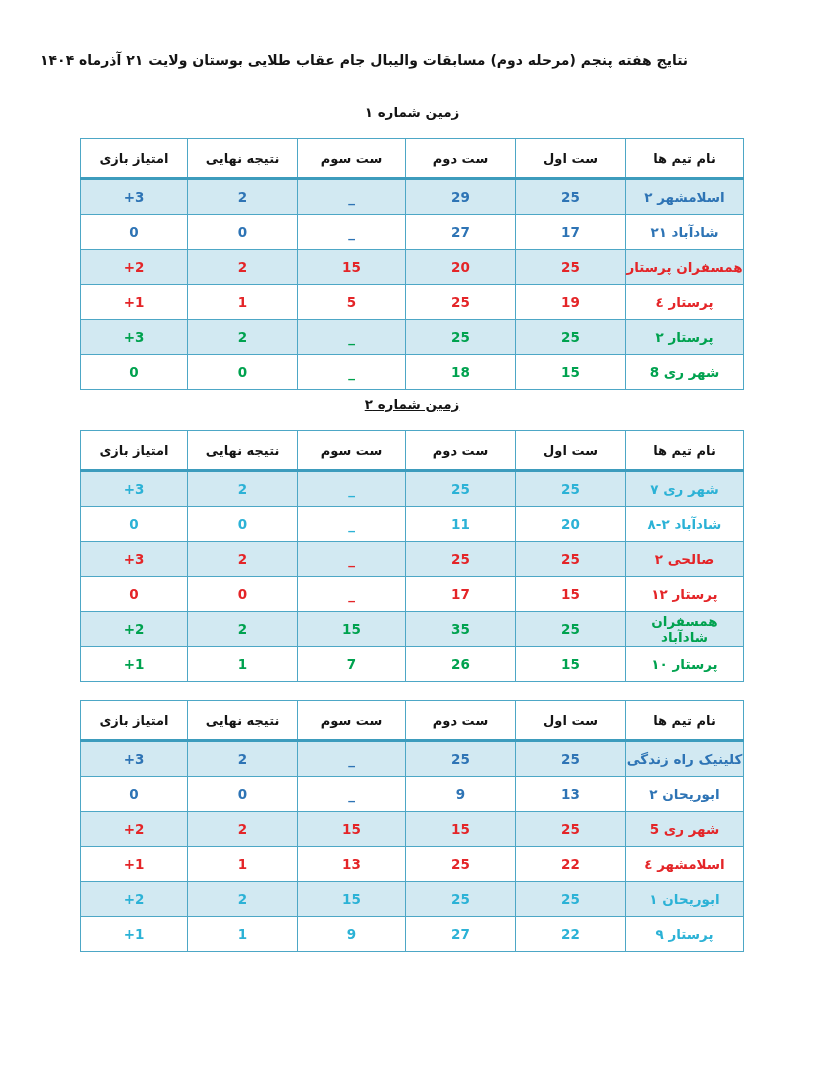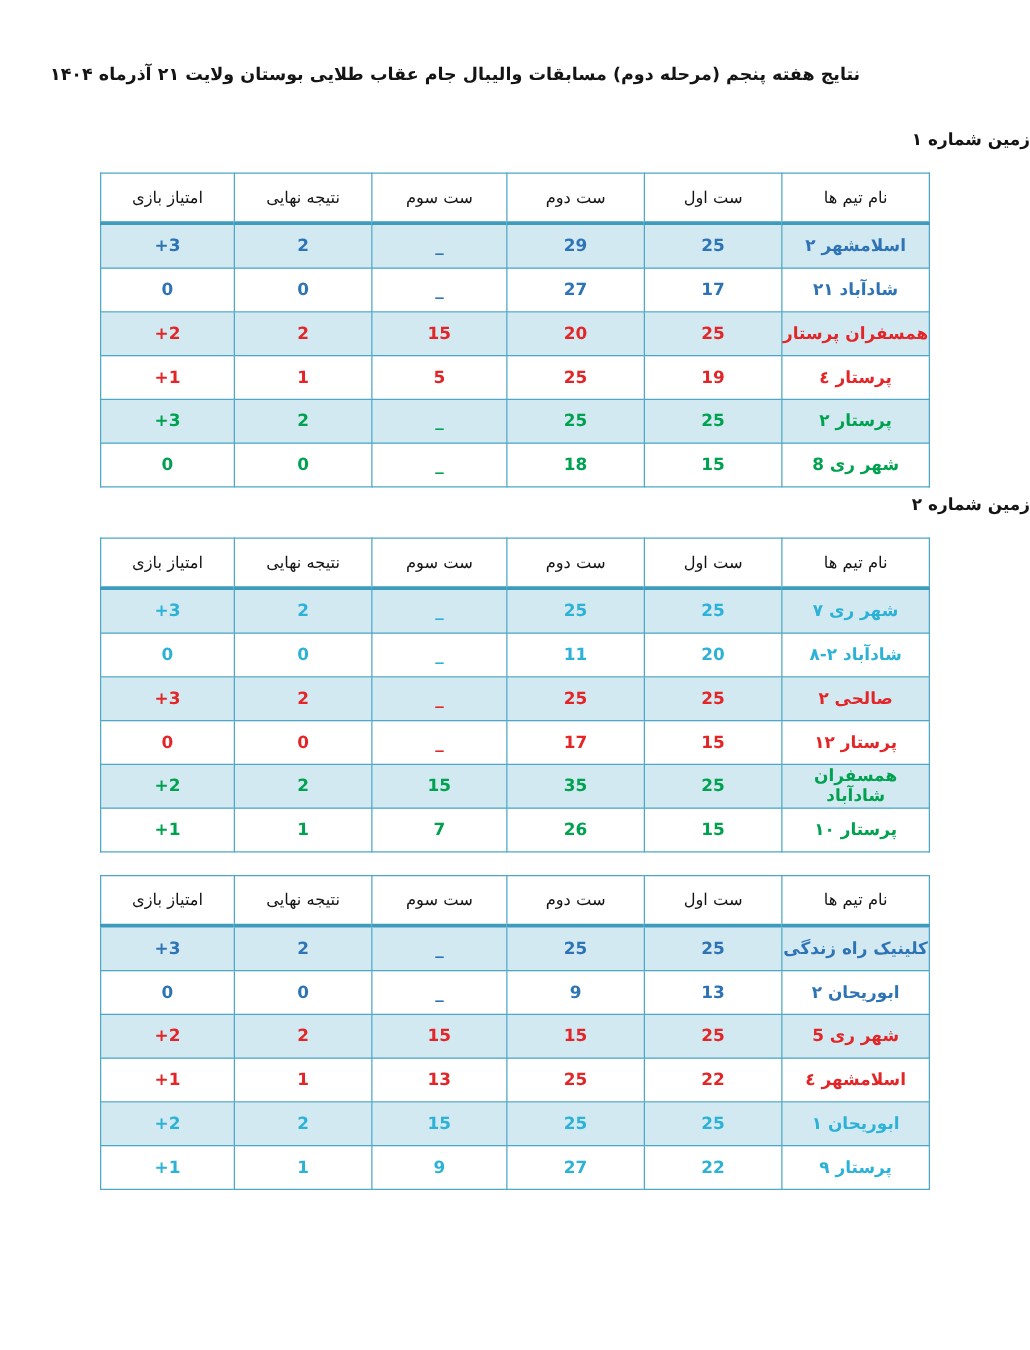--- a/index.html
+++ b/index.html
@@ -15,45 +15,46 @@
     text-align:left;
     margin:52px 40px 0 40px;
     font-size:14px;
     font-weight:bold;
     color:#141414;
     letter-spacing:0.2px;
   }
 
   .section-label {
     direction:rtl;
+    text-align:center;
     font-size:13.5px;
     font-weight:bold;
     color:#141414;
   }
   .section-label.first { margin-top:36px; }
-  .section-label.next  { margin-top:6px; }
+  .section-label.next  { margin-top:6px;text-decoration:underline; }
 
   table.results {
     direction:rtl;
     border-collapse:collapse;
     table-layout:fixed;
     margin:18px auto 0 auto;
     width:663px;
     background:#fff;
   }
   table.results th, table.results td {
     border:1.6px solid #4da7c6;
     padding:0;
     vertical-align:middle;
     text-align:center;
   }
   table.results th {
     height:38px;
     font-size:13px;
-    font-weight:normal;
+    font-weight:bold;
     color:#141414;
     background:#ffffff;
   }
   table.results td {
     height:34px;
     font-size:13.5px;
     font-weight:bold;
   }
   table.results tbody tr:first-child td { border-top:3px solid #3d9cbd; }
   tr.shaded td { background:#d2e9f2; }

